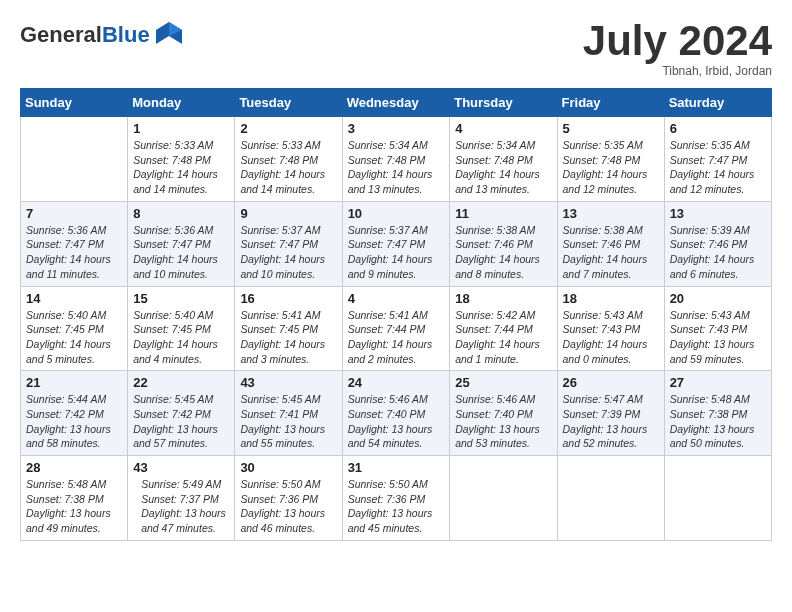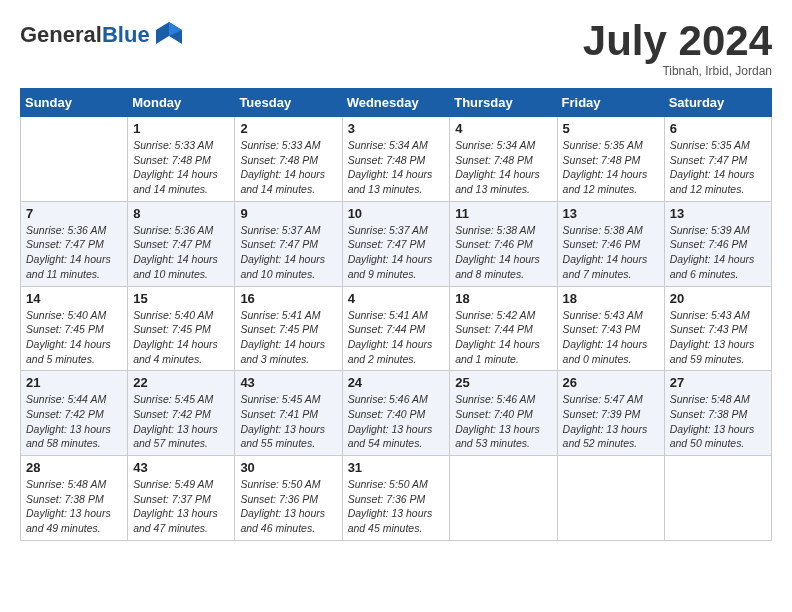--- a/index.html
+++ b/index.html
@@ -325,21 +325,21 @@
       <tr>
         <td>
           <div class="day-number">28</div>
           <div class="day-info" style="white-space: pre-line;">Sunrise: 5:48 AM
 Sunset: 7:38 PM
 Daylight: 13 hours
 and 49 minutes.</div>
         </td>
         <td>
           <div class="day-number">43</div>
-          <div class="day-info" style="white-space: pre-line;">Sunrise: 5:49 AM
+          <div class="day-info" style="white-space: pre-line; margin-left: 8px;">Sunrise: 5:49 AM
 Sunset: 7:37 PM
 Daylight: 13 hours
 and 47 minutes.</div>
         </td>
         <td>
           <div class="day-number">30</div>
           <div class="day-info" style="white-space: pre-line;">Sunrise: 5:50 AM
 Sunset: 7:36 PM
 Daylight: 13 hours
 and 46 minutes.</div>

